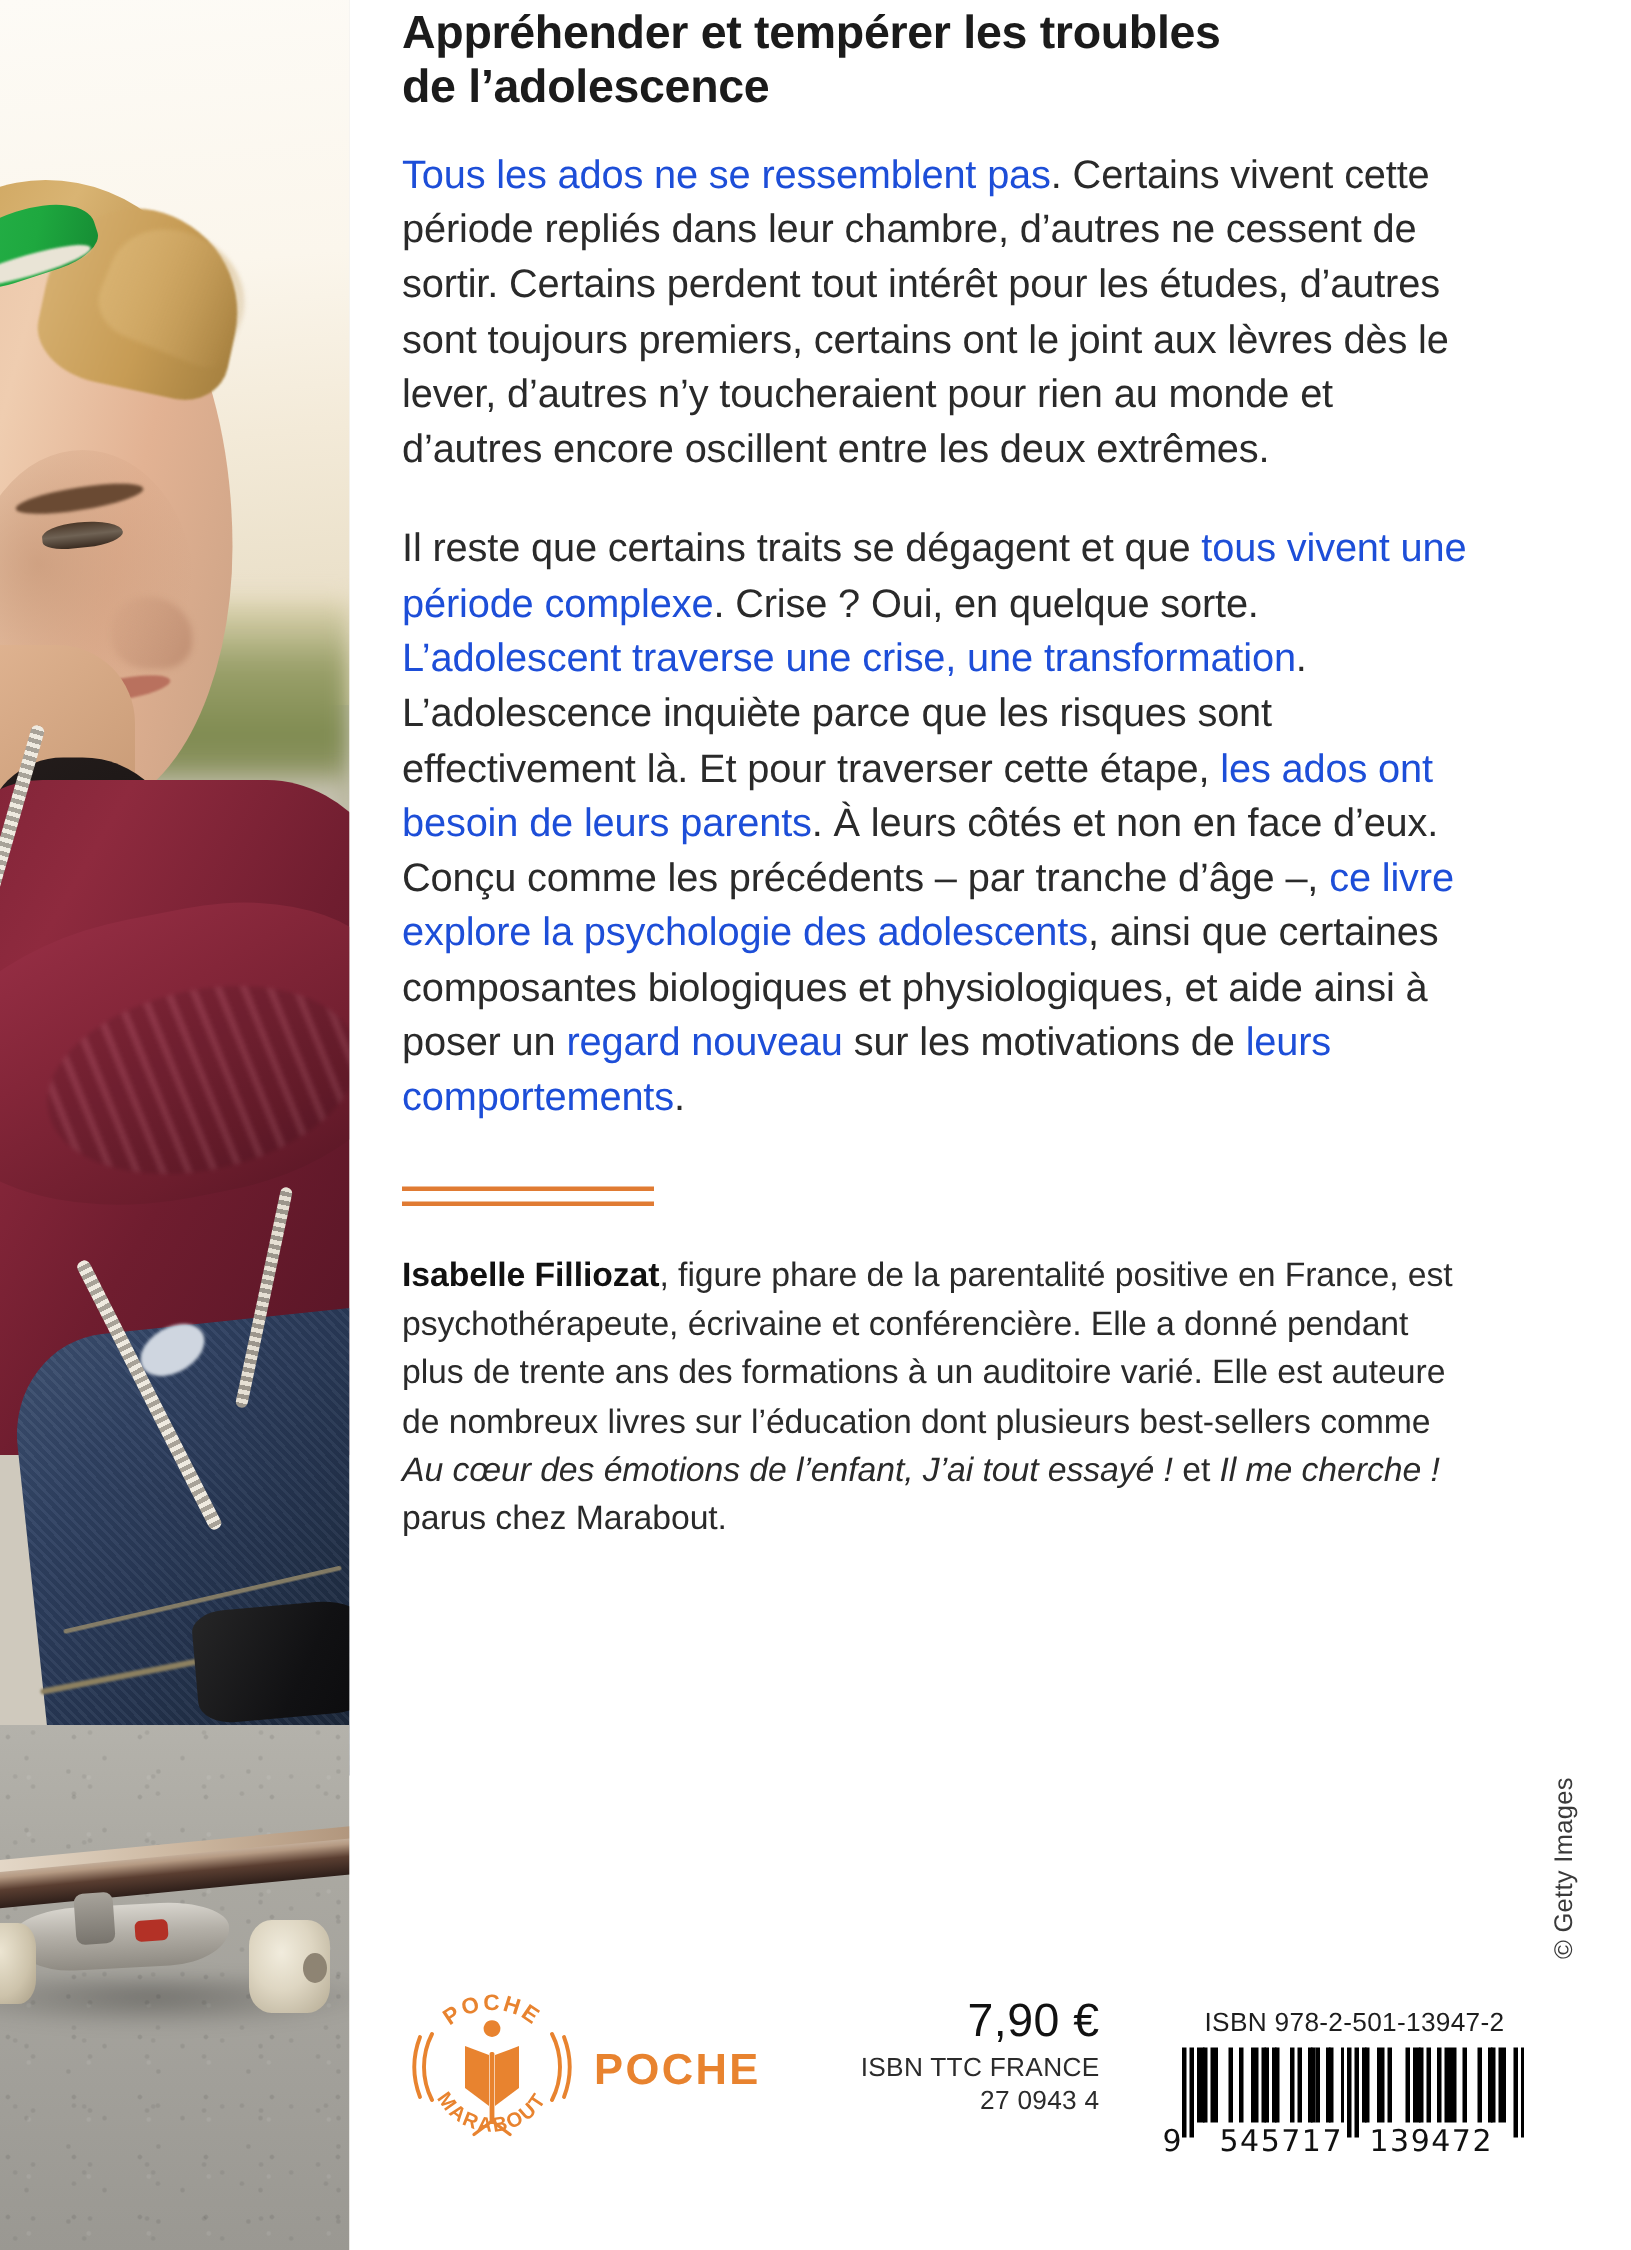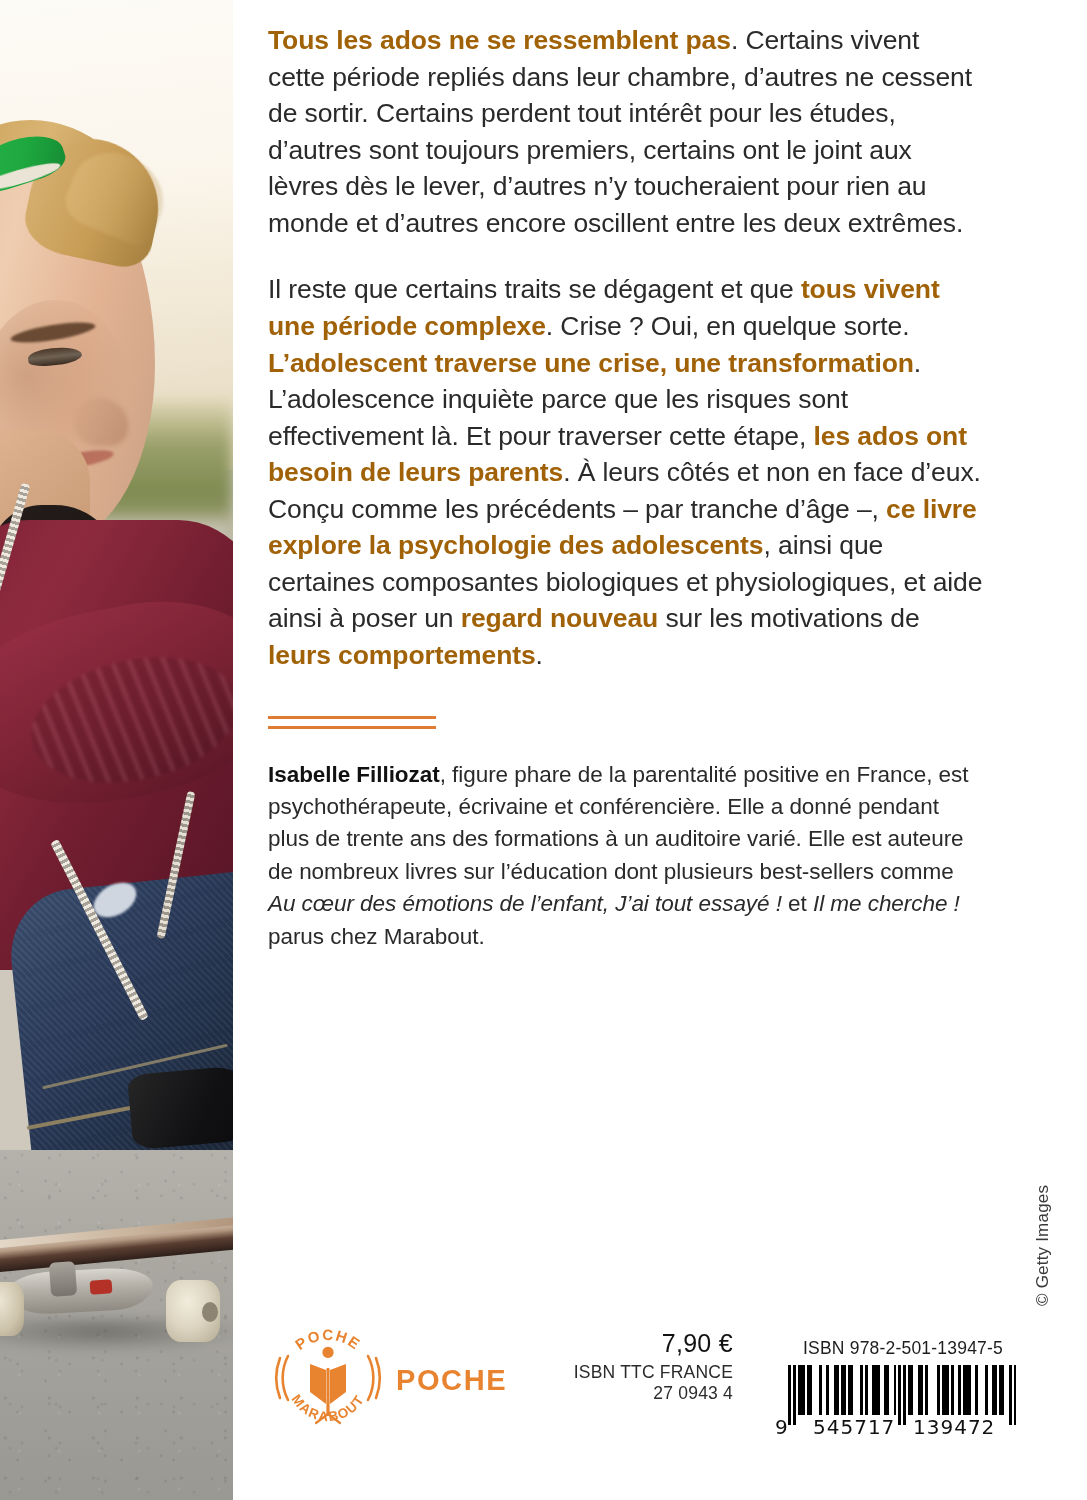--- a/index.html
+++ b/index.html
@@ -320,21 +320,21 @@
 
   
   .body-block {
     margin-top: 22px;
     font-size: 26.5px;
     line-height: 1.38;
     color: #2a2a2a;
     letter-spacing: -0.1px;
   }
   .body-block.second { margin-top: 30px; }
-  .body-block b { font-weight: bold; color: #a16207; }
+  .body-block b { font-weight: normal; color: #1d4ed8; }
 
   
   .rule {
     margin-top: 42px;
     width: 168px;
   }
   .rule i {
     display: block;
     height: 3px;
     background: #E07B33;
@@ -379,21 +379,21 @@
   }
 
   
   .price-box {
     position: absolute;
     left: 330px; top: 30px;
     width: 170px;
     text-align: right;
   }
   .price {
-    font-size: 25px;
+    font-size: 31px;
     color: #111;
     letter-spacing: 0.3px;
     line-height: 1.1;
   }
   .price-label {
     margin-top: 4px;
     font-size: 17.5px;
     color: #2b2b2b;
     letter-spacing: 0.2px;
     line-height: 1.25;
@@ -506,20 +506,24 @@
     <div class="layer ph-truck-red"></div>
     <div class="layer ph-wheel2"></div>
     <div class="layer ph-wheel1">
         <span class="hub"></span>
       </div>
   </div>
 
   <div id="content">
     <div class="inner">
 
+      <h2 class="title-sub">
+        <span>Appréhender et tempérer les troubles</span><br>
+        <span>de l’adolescence</span>
+      </h2>
 
       <p class="body-block first"><b>Tous les ados ne se ressemblent pas</b><span>. Certains vivent cette période repliés dans leur chambre, d’autres ne cessent de sortir. Certains perdent tout intérêt pour les études, d’autres sont toujours premiers, certains ont le joint aux lèvres dès le lever, d’autres n’y toucheraient pour rien au monde et d’autres encore oscillent entre les deux extrêmes.</span></p>
 
       <p class="body-block second"><span>Il reste que certains traits se dégagent et que </span><b>tous vivent une période complexe</b><span>. Crise ? Oui, en quelque sorte. </span><b>L’adolescent traverse une crise, une transformation</b><span>. L’adolescence inquiète parce que les risques sont effectivement là. Et pour traverser cette étape, </span><b>les ados ont besoin de leurs parents</b><span>. À leurs côtés et non en face d’eux. Conçu comme les précédents – par tranche d’âge –, </span><b>ce livre explore la psychologie des adolescents</b><span>, ainsi que certaines composantes biologiques et physiologiques, et aide ainsi à poser un </span><b>regard nouveau</b><span> sur les motivations de </span><b>leurs comportements</b><span>.</span></p>
 
       <div class="rule">
           <i></i>
           <i></i>
         </div>
 
@@ -565,21 +569,21 @@
 
     <div class="enfant">POCHE</div>
 
     <div class="price-box">
       <div class="price">7,90 €</div>
       <div class="price-label">ISBN TTC FRANCE</div>
       <div class="price-code">27 0943 4</div>
     </div>
 
     <div class="barcode-box">
-      <div class="isbn">ISBN 978-2-501-13947-5</div>
+      <div class="isbn">ISBN 978-2-501-13947-2</div>
       <div class="barcode-wrap">
         <div class="barcode-bars" id="bars">
             <span class="g" style="left:0.00px;width:2.75px"></span>
             <span class="g" style="left:4.80px;width:2.75px"></span>
             <span class="" style="left:9.60px;width:2.75px"></span>
             <span class="" style="left:12.00px;width:2.75px"></span>
             <span class="" style="left:14.40px;width:2.75px"></span>
             <span class="" style="left:19.20px;width:2.75px"></span>
             <span class="" style="left:21.60px;width:2.75px"></span>
             <span class="" style="left:31.20px;width:2.75px"></span>

